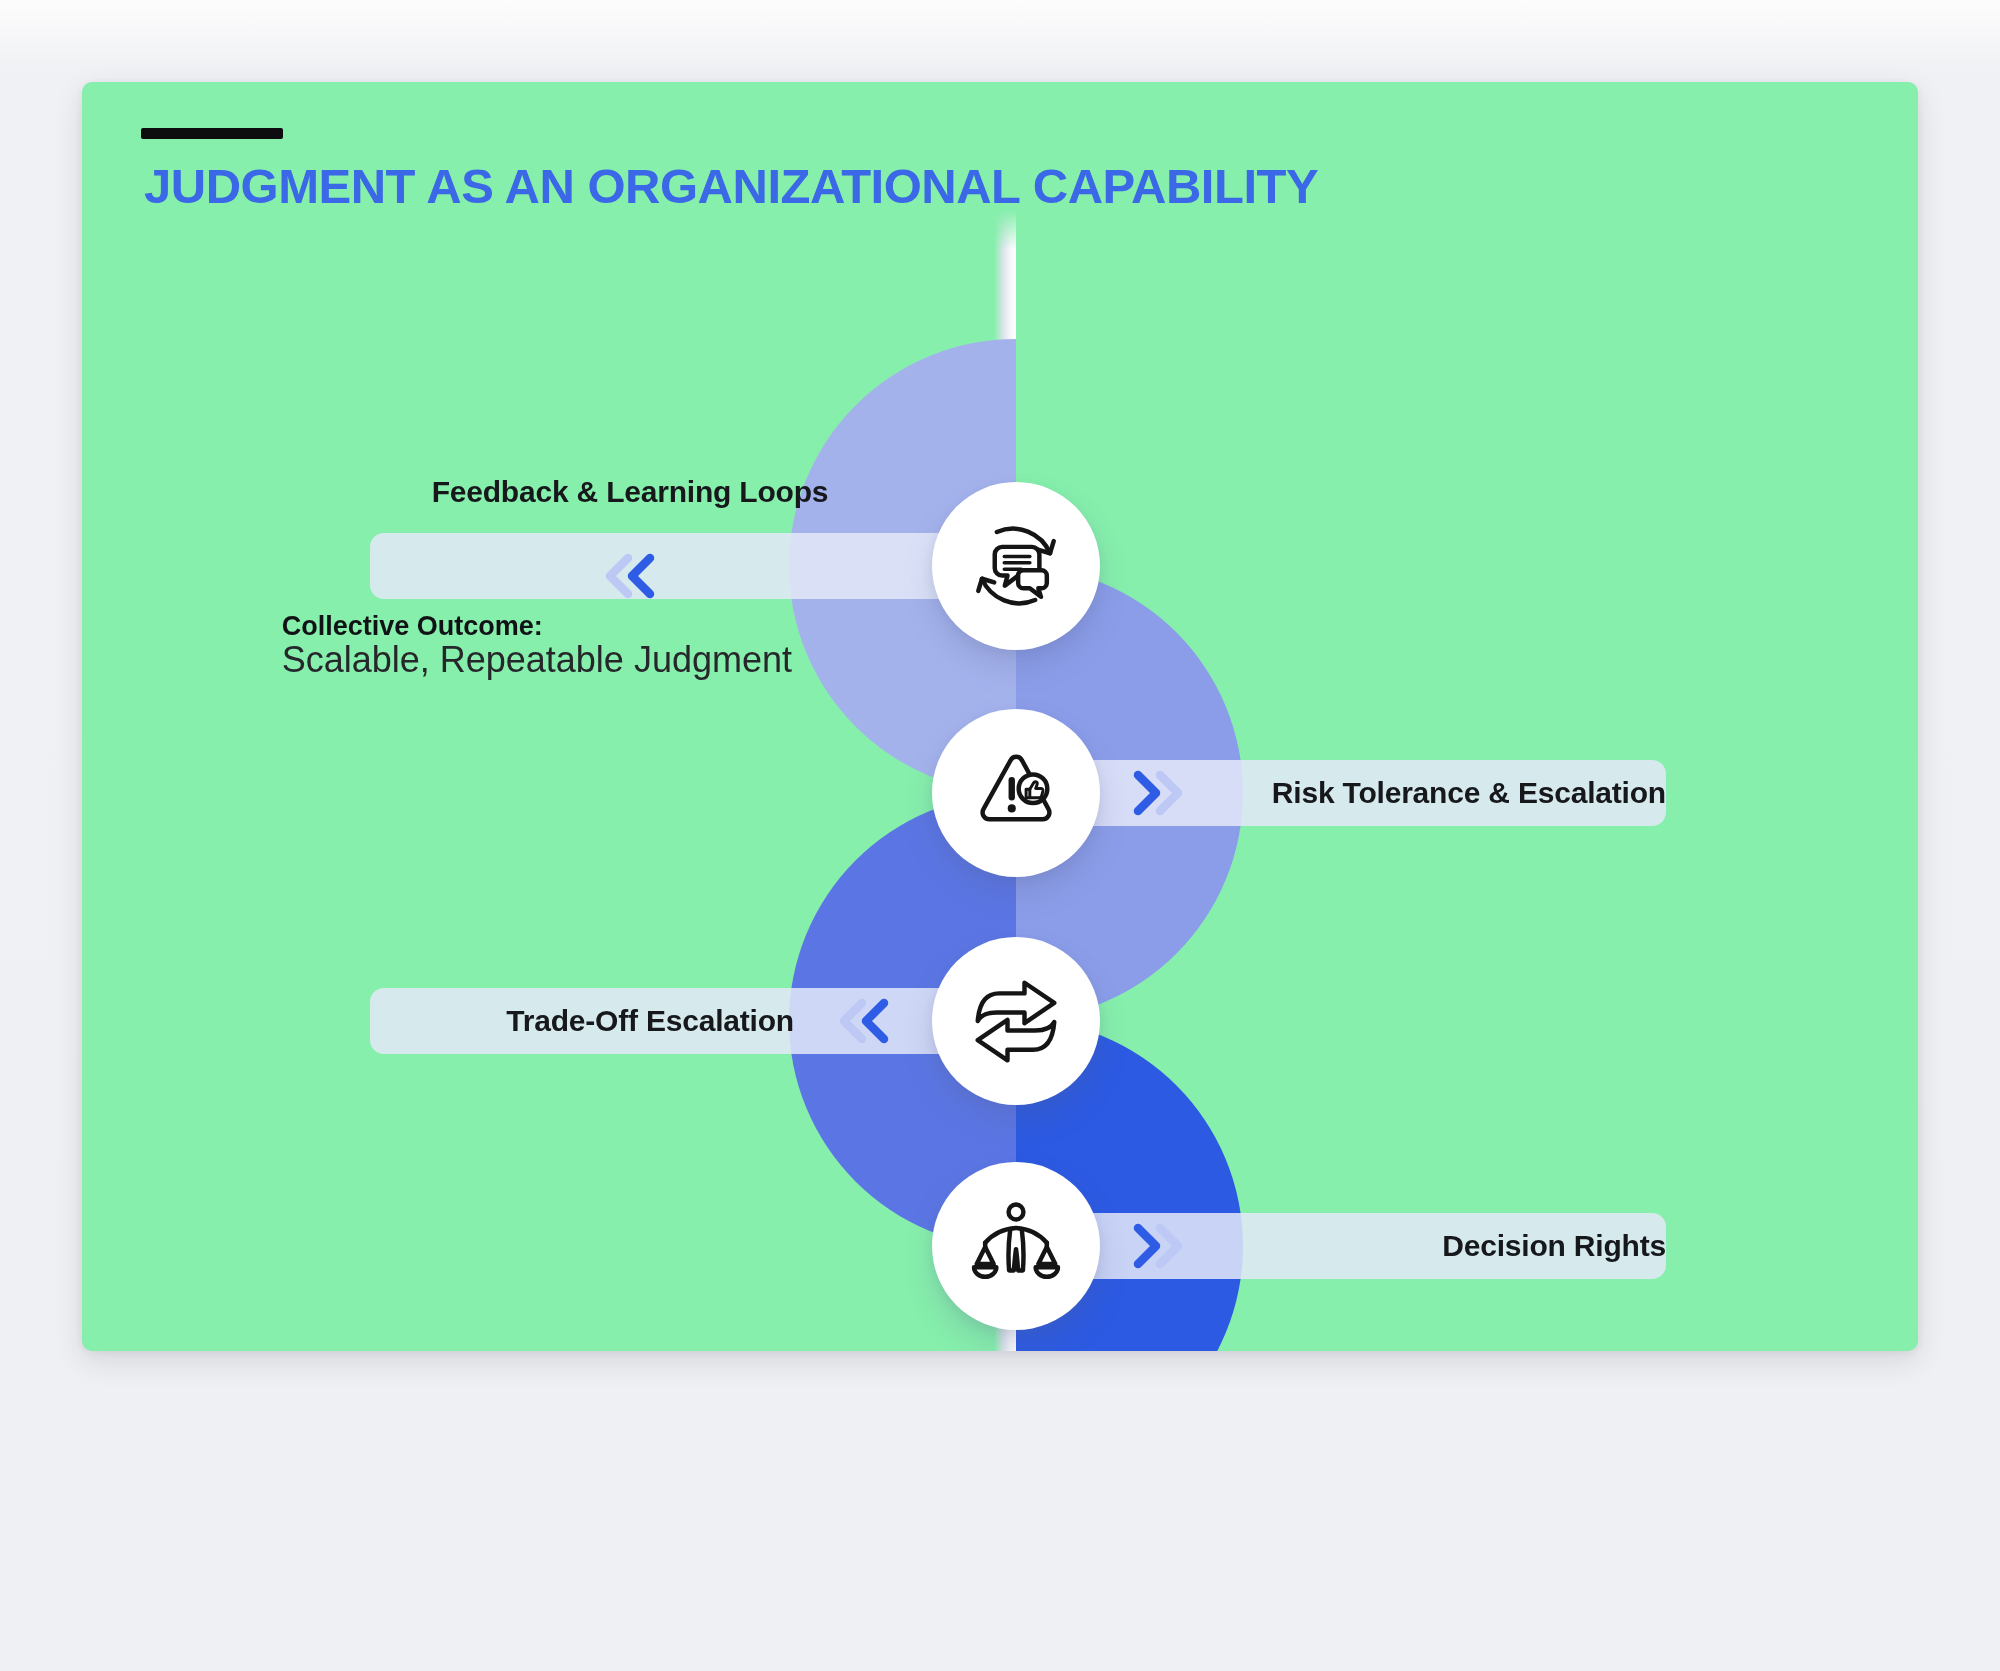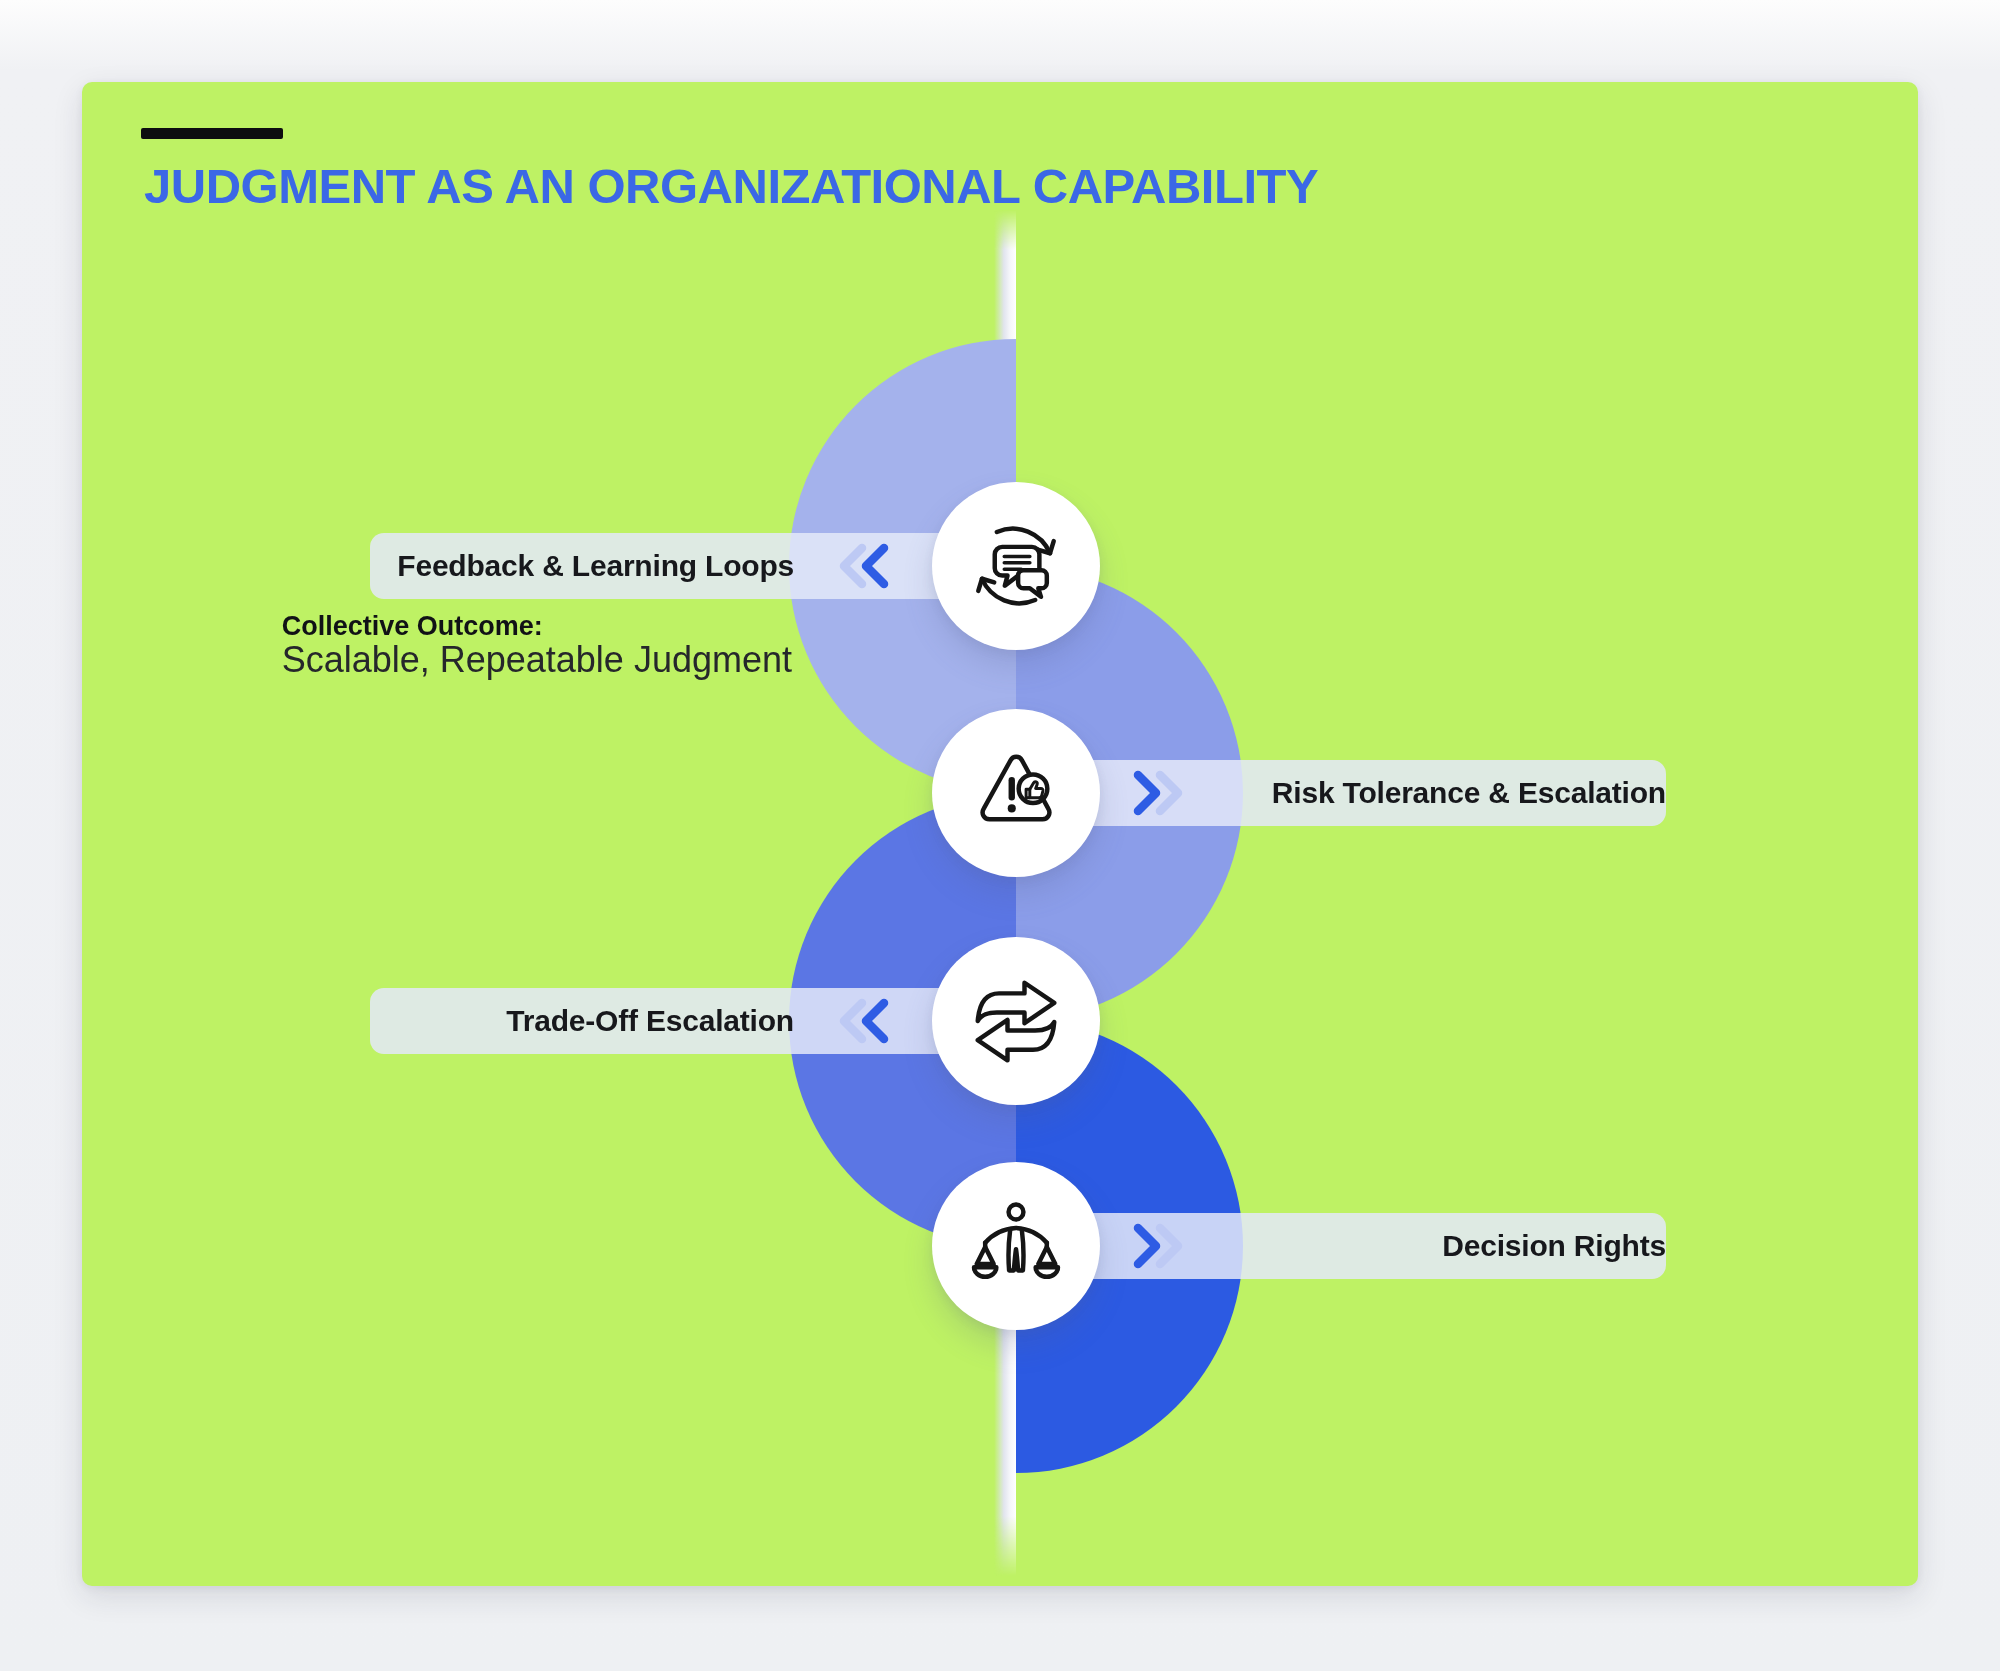--- a/index.html
+++ b/index.html
@@ -4,22 +4,22 @@
 <style>
   * { margin:0; padding:0; box-sizing:border-box; }
   html,body { width:2000px; height:1671px; }
   body {
     position:relative;
     font-family:"Liberation Sans", sans-serif;
     background:linear-gradient(180deg,#fdfdfd 0px,#f0f1f4 70px,#eef0f3 100%);
     overflow:hidden;
   }
   .card {
-    position:absolute; left:82px; top:82px; width:1836px; height:1504px;
-    background:#bef264; border-radius:10px;
+    position:absolute; left:82px; top:82px; width:1836px; height:1269px;
+    background:#86efac; border-radius:10px;
     box-shadow:0 10px 30px rgba(30,35,60,.12), 0 2px 8px rgba(30,35,60,.06);
     overflow:hidden;
   }
   .accent-bar { position:absolute; left:59px; top:46px; width:142px; height:11px; background:#0d0d0f; border-radius:2px; }
   .page-title {
     position:absolute; left:62px; top:76px;
     font-size:49px; font-weight:bold; letter-spacing:-0.5px;
   }
   .spine {
     position:absolute; left:912px; top:128px; width:22px; height:1366px;
@@ -35,21 +35,21 @@
   .semi.s2 { top:484px; }
   .semi.s3 { top:712px; }
   .semi.s4 { top:937px; }
   .pill {
     position:absolute; height:66px; border-radius:14px;
     background:rgba(228,233,249,0.85);
     display:flex; align-items:center; z-index:3;
   }
   .pill.side-left  { left:288px; width:646px; justify-content:flex-end; padding-right:126px; gap:44px; }
   .pill.side-right { left:934px; width:650px; justify-content:space-between; padding-left:116px; gap:52px; }
-  .pill.p1 { top:451px; }
+  .pill.p1 { top:451px;flex-direction:column; }
   .pill.p2 { top:678px; }
   .pill.p3 { top:906px; }
   .pill.p4 { top:1131px; }
   .pill-label { font-size:30px; font-weight:bold; color:#17181c; white-space:nowrap; letter-spacing:-0.2px; }
   .chev { width:52px; height:46px; flex:0 0 auto; }
   .chev polyline { fill:none; stroke-width:8.5; stroke-linecap:round; stroke-linejoin:round; }
   .icon-badge {
     position:absolute; left:850px; width:168px; height:168px; border-radius:50%;
     background:#ffffff; z-index:5;
     box-shadow:0 16px 30px rgba(85,95,140,.20), 0 4px 10px rgba(85,95,140,.10);

